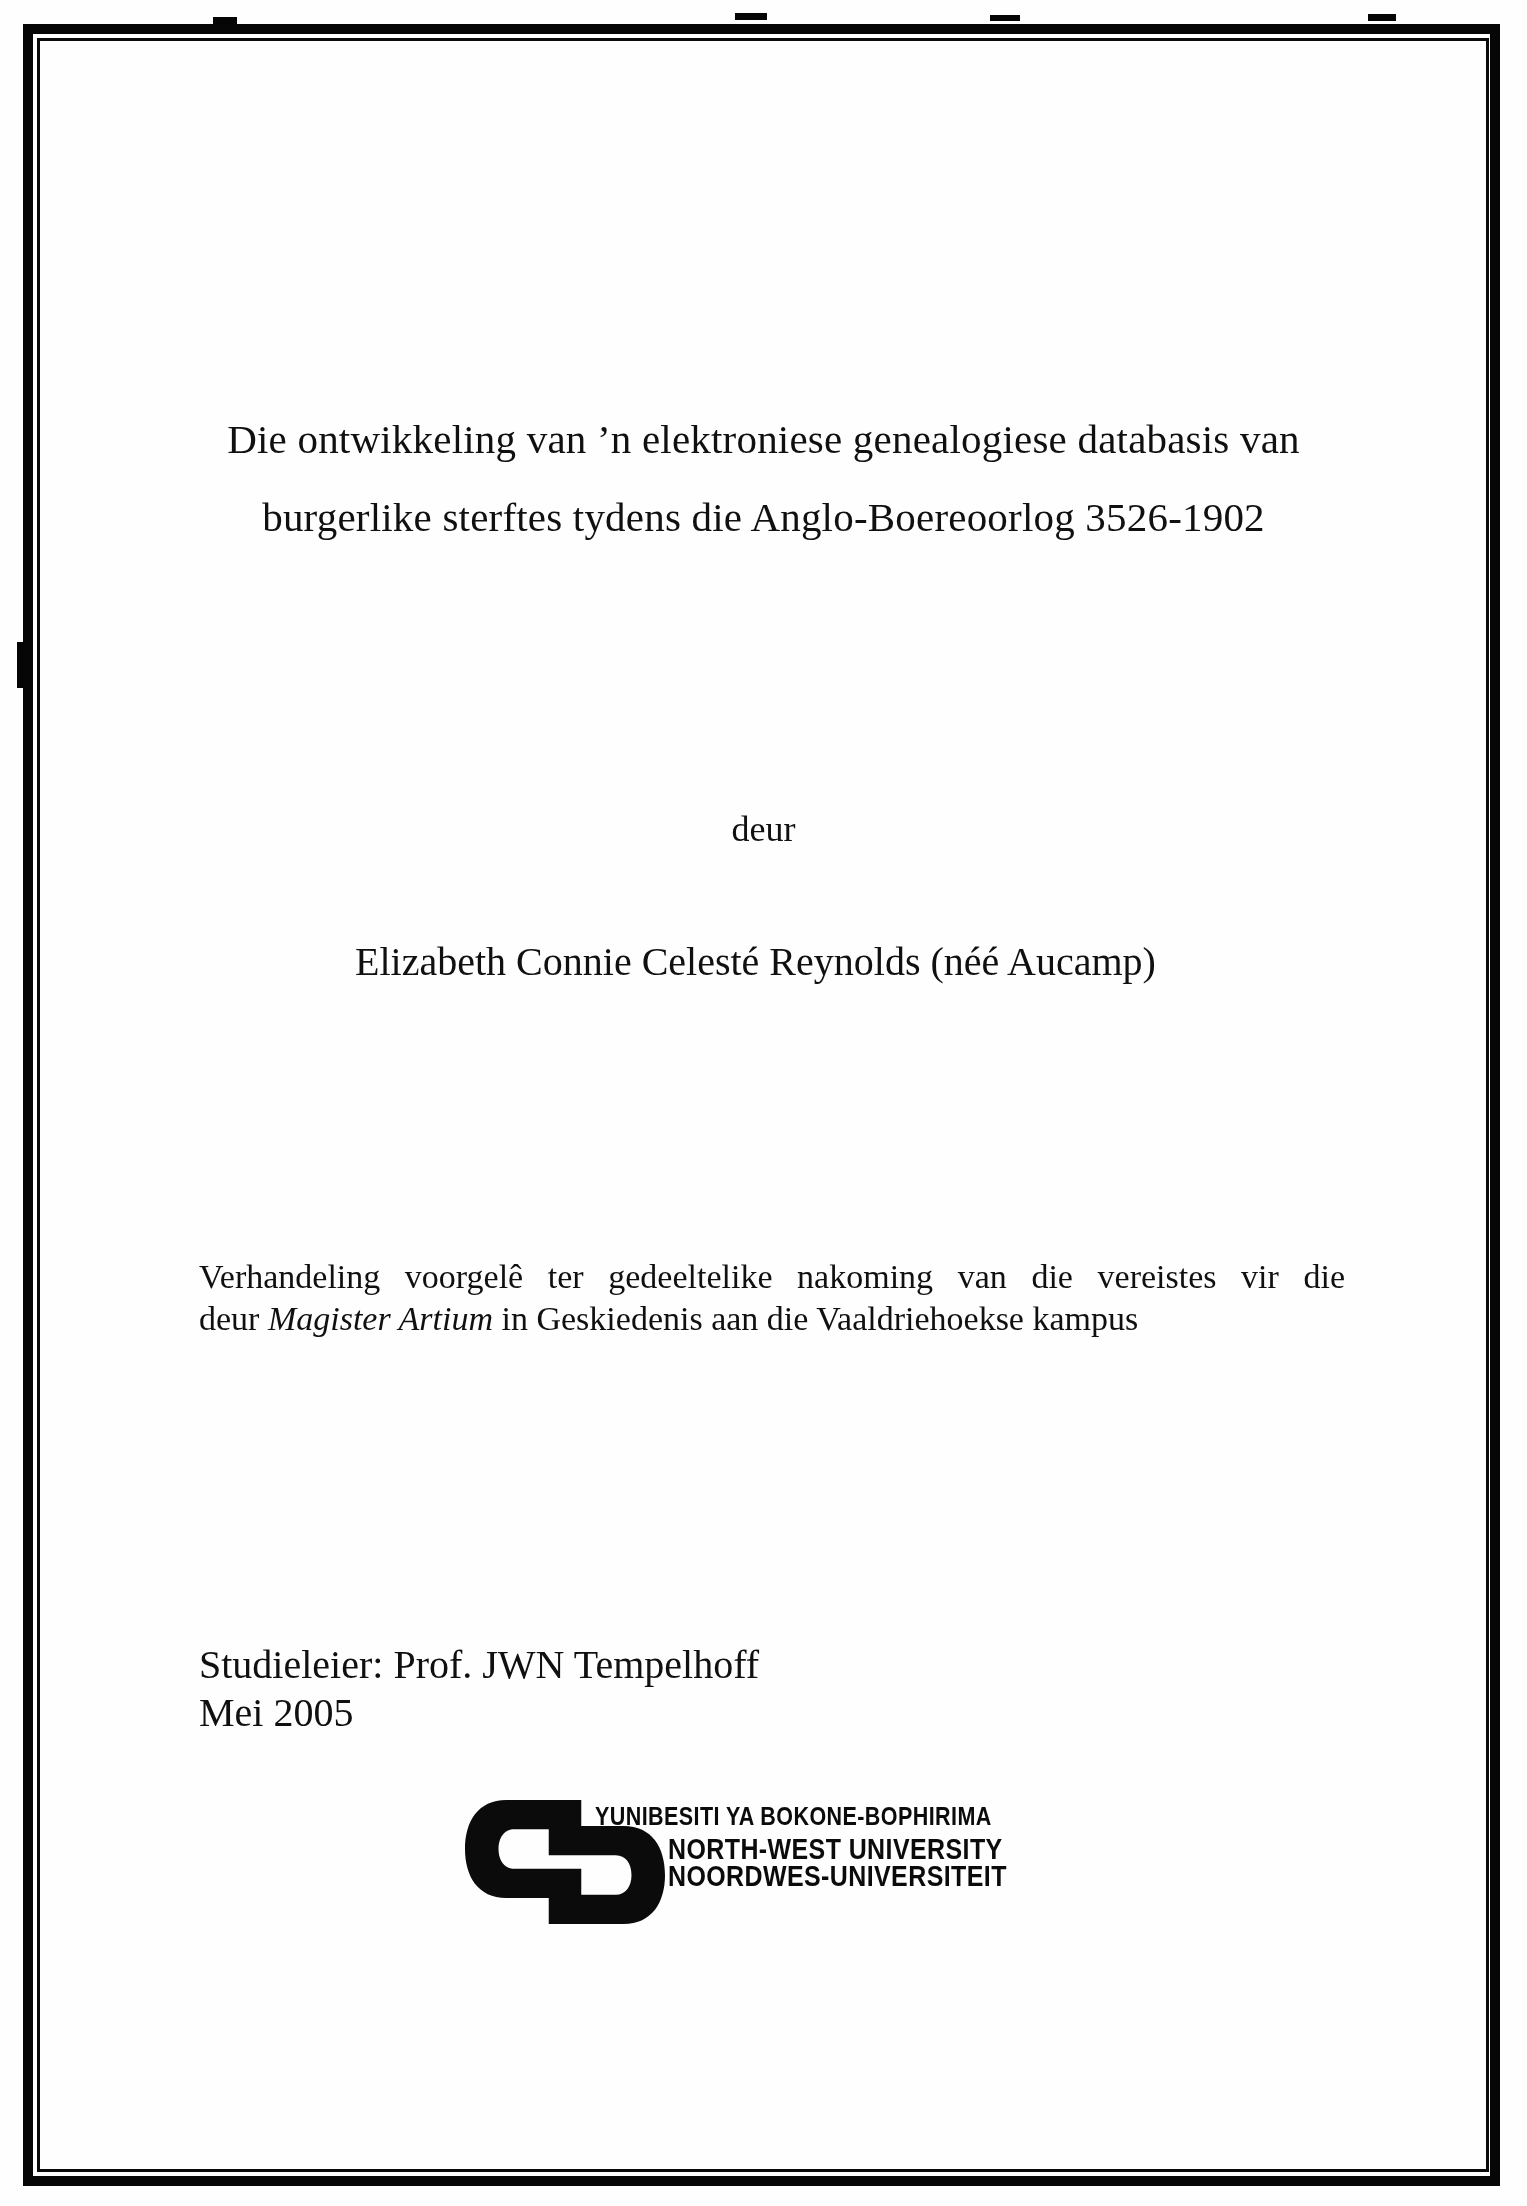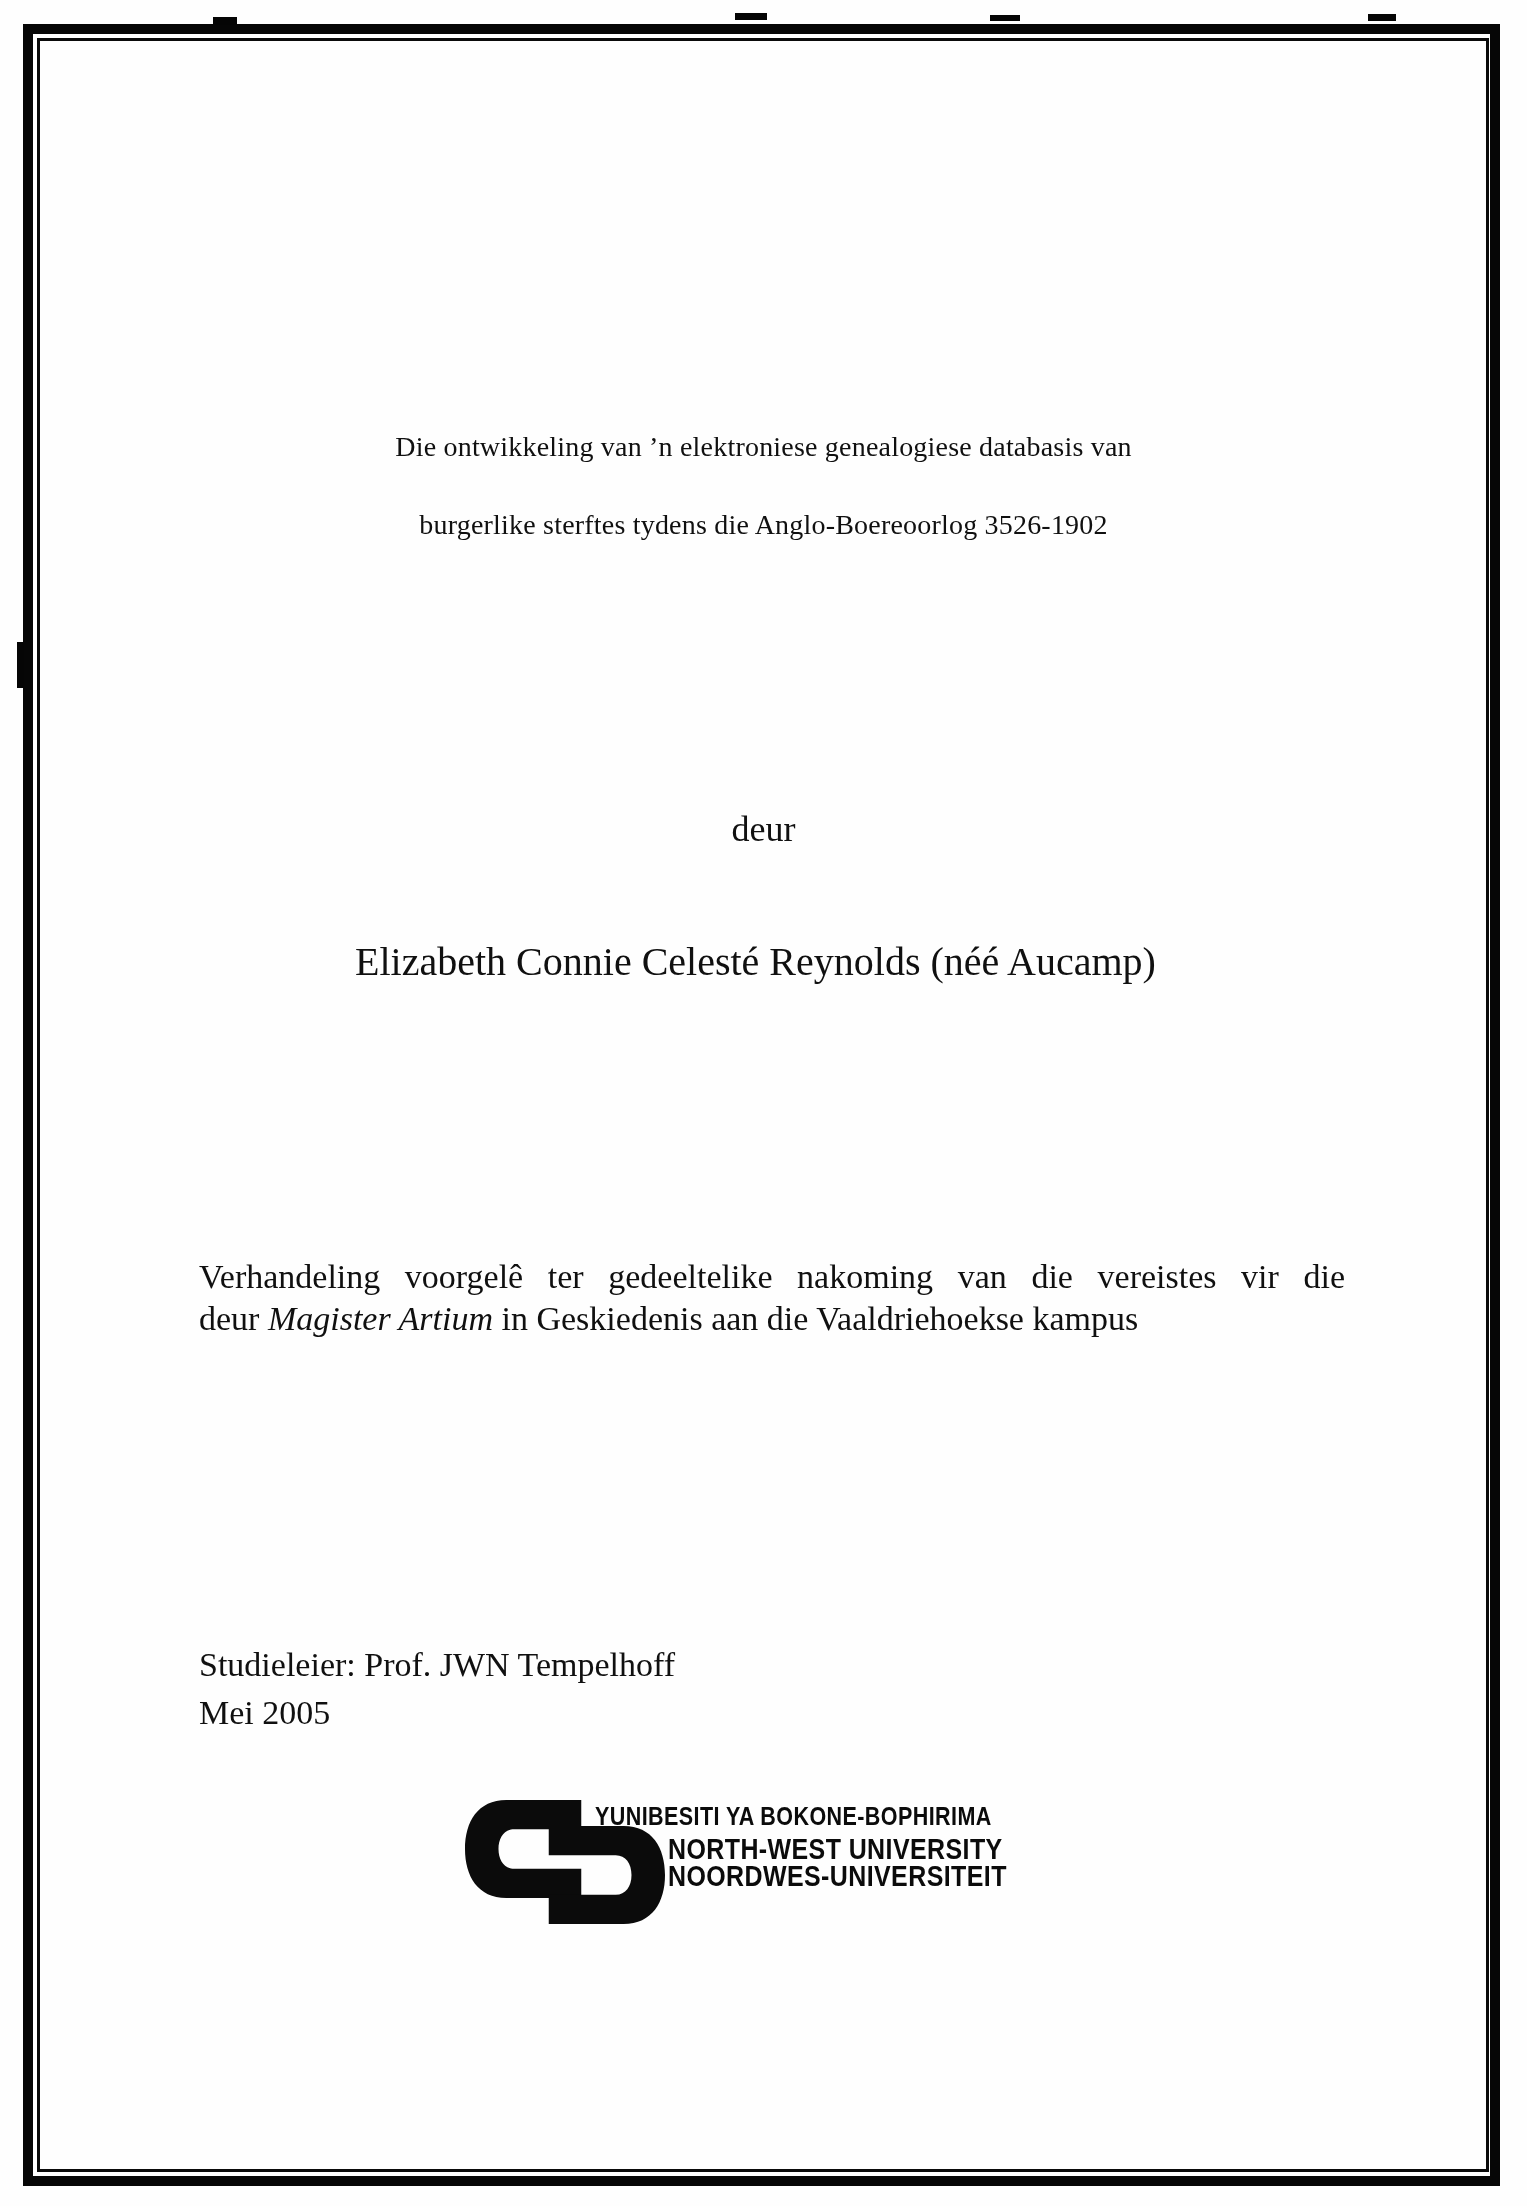--- a/index.html
+++ b/index.html
@@ -36,23 +36,23 @@
   .a1 { left: 213px; top: 17px;  width: 24px; height: 8px; }
   .a2 { left: 735px; top: 13px;  width: 32px; height: 7px; }
   .a3 { left: 990px; top: 15px;  width: 30px; height: 6px; }
   .a4 { left: 1368px; top: 14px; width: 28px; height: 7px; }
   .a5 { left: 17px;  top: 642px; width: 7px;  height: 46px; }
 
   .title {
     position: absolute;
     left: 0; right: 0;
     top: 392px;
-    margin: 16px;
+    margin: 8px;
     text-align: center;
-    font-size: 28px;
+    font-size: 41px;
     font-weight: 400;
     line-height: 78px;
     letter-spacing: 0.2px;
   }
   .title span { display: block; }
 
   .byline {
     position: absolute;
     left: 0; right: 0;
     top: 808px;
@@ -79,21 +79,21 @@
     text-align: justify;
     text-align-last: justify;
   }
   .decl-line2, .decl-line3 { text-align: left; white-space: pre-wrap; }
   .decl-line2 em { font-style: italic; }
 
   .supervisor-block {
     position: absolute;
     left: 199px;
     top: 1641px;
-    font-size: 34px;
+    font-size: 40px;
     line-height: 48px;
   }
 
   .logo-mark {
     position: absolute;
     left: 465px;
     top: 1800px;
   }
   .logo-line {
     position: absolute;

